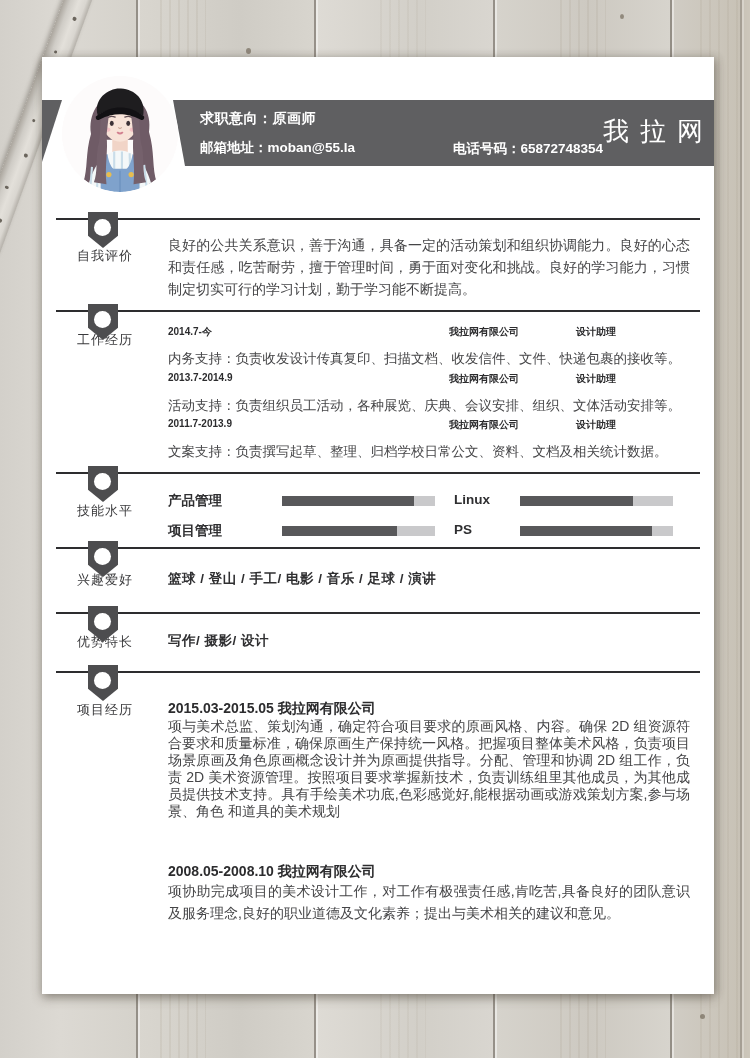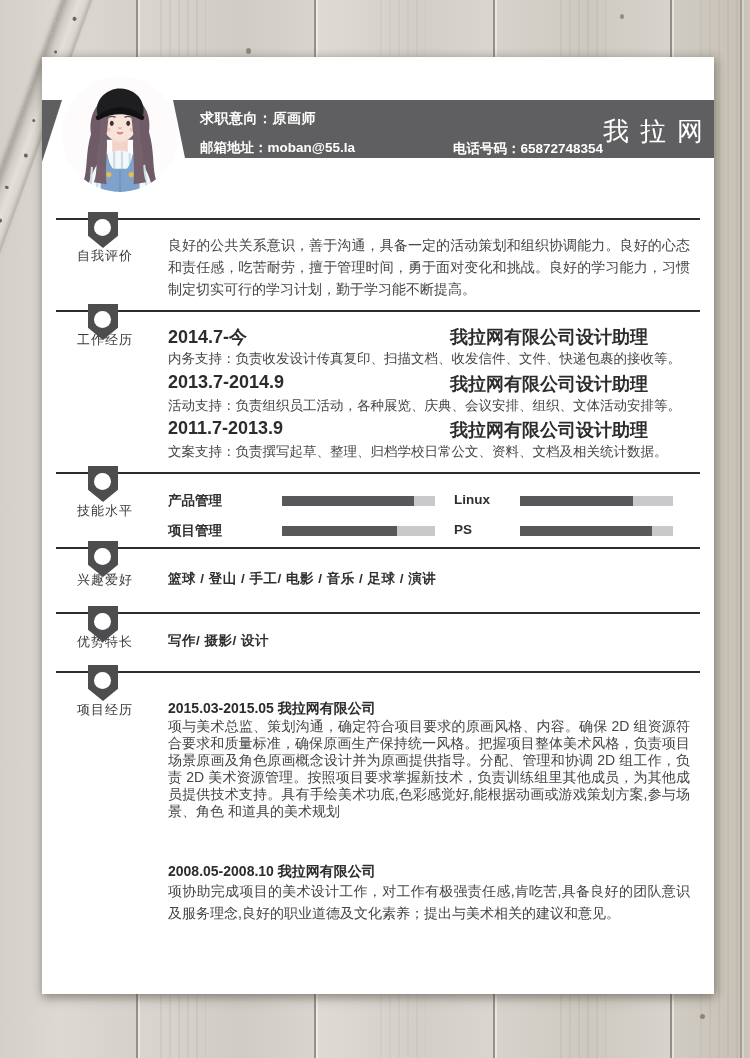--- a/index.html
+++ b/index.html
@@ -28,21 +28,21 @@
     transform:rotate(110deg);
     background:linear-gradient(180deg,#b5b1aa 0,#d9d6d0 5px,#e3e0da 12px,#cfccc6 20px,#a9a49c 27px);
     box-shadow:0 2px 4px rgba(70,64,54,.35);}
   .stick i{position:absolute;border-radius:50%;background:#4d473f;opacity:.8;}
 
   
   .paper{position:absolute;left:42px;top:57px;width:672px;height:937px;background:#ffffff;
     box-shadow:0 4px 10px rgba(70,62,50,.45),3px 0 8px rgba(70,62,50,.22);}
 
   
-  .bandMain{position:absolute;left:131px;right:0;top:43px;height:58px;background:#5f5f61;
+  .bandMain{position:absolute;left:131px;right:0;top:43px;height:66px;background:#5f5f61;
     clip-path:polygon(0 0,100% 0,100% 100%,12px 100%);}
   .bandWedge{position:absolute;left:0;top:43px;width:20px;height:62px;background:#5f5f61;
     clip-path:polygon(0 0,100% 0,0 100%);}
   .bandText{position:absolute;left:27px;top:10px;color:#fff;}
   .intent{font-size:14px;font-weight:bold;letter-spacing:.5px;}
   .contactRow{position:relative;margin-top:11px;font-size:13.5px;font-weight:bold;width:420px;}
   .phone{position:absolute;left:253px;top:1px;}
   .brand{position:absolute;right:0;top:14px;color:#fff;font-size:26px;letter-spacing:11px;white-space:nowrap;margin-left:24px;}
 
   
@@ -53,23 +53,23 @@
   
   .rule{position:absolute;left:14px;width:644px;height:2px;background:#2d2d2f;}
   .marker{position:absolute;left:46px;width:30px;height:36px;background:#4d4d4f;
     clip-path:polygon(0 0,100% 0,100% 66%,50% 100%,0 66%);z-index:2;}
   .marker::after{content:"";position:absolute;left:6px;top:7px;width:17px;height:17px;border-radius:50%;background:#fff;}
   .secLabel{position:absolute;left:8px;width:110px;text-align:center;font-size:13px;color:#3a3a3c;letter-spacing:1px;}
 
   
   .blk{position:absolute;left:126px;width:522px;color:#454547;}
   .para{font-size:14px;line-height:22px;text-align:justify;}
-  .wHead{display:flex;font-weight:bold;font-size:18px;color:#2c2c2e;}
+  .wHead{display:flex;font-weight:bold;font-size:10px;color:#2c2c2e;}
   .wHead .p{width:281px;}
-  .wHead .c{width:127px;text-align:right;}
+  .wHead .c{width:127px;}
   .wDesc{font-size:13.5px;color:#454547;}
   .skLabel{position:absolute;font-size:13.5px;font-weight:bold;color:#2f2f31;}
   .track{position:absolute;height:10px;width:153px;background:#c9c9cb;}
   .fill{height:100%;background:#58585a;}
   .boldLine{font-weight:bold;font-size:13.5px;color:#2f2f31;letter-spacing:.5px;}
   .pHead{font-weight:bold;font-size:14px;color:#2c2c2e;}
 </style>
 </head>
 <body>
 

